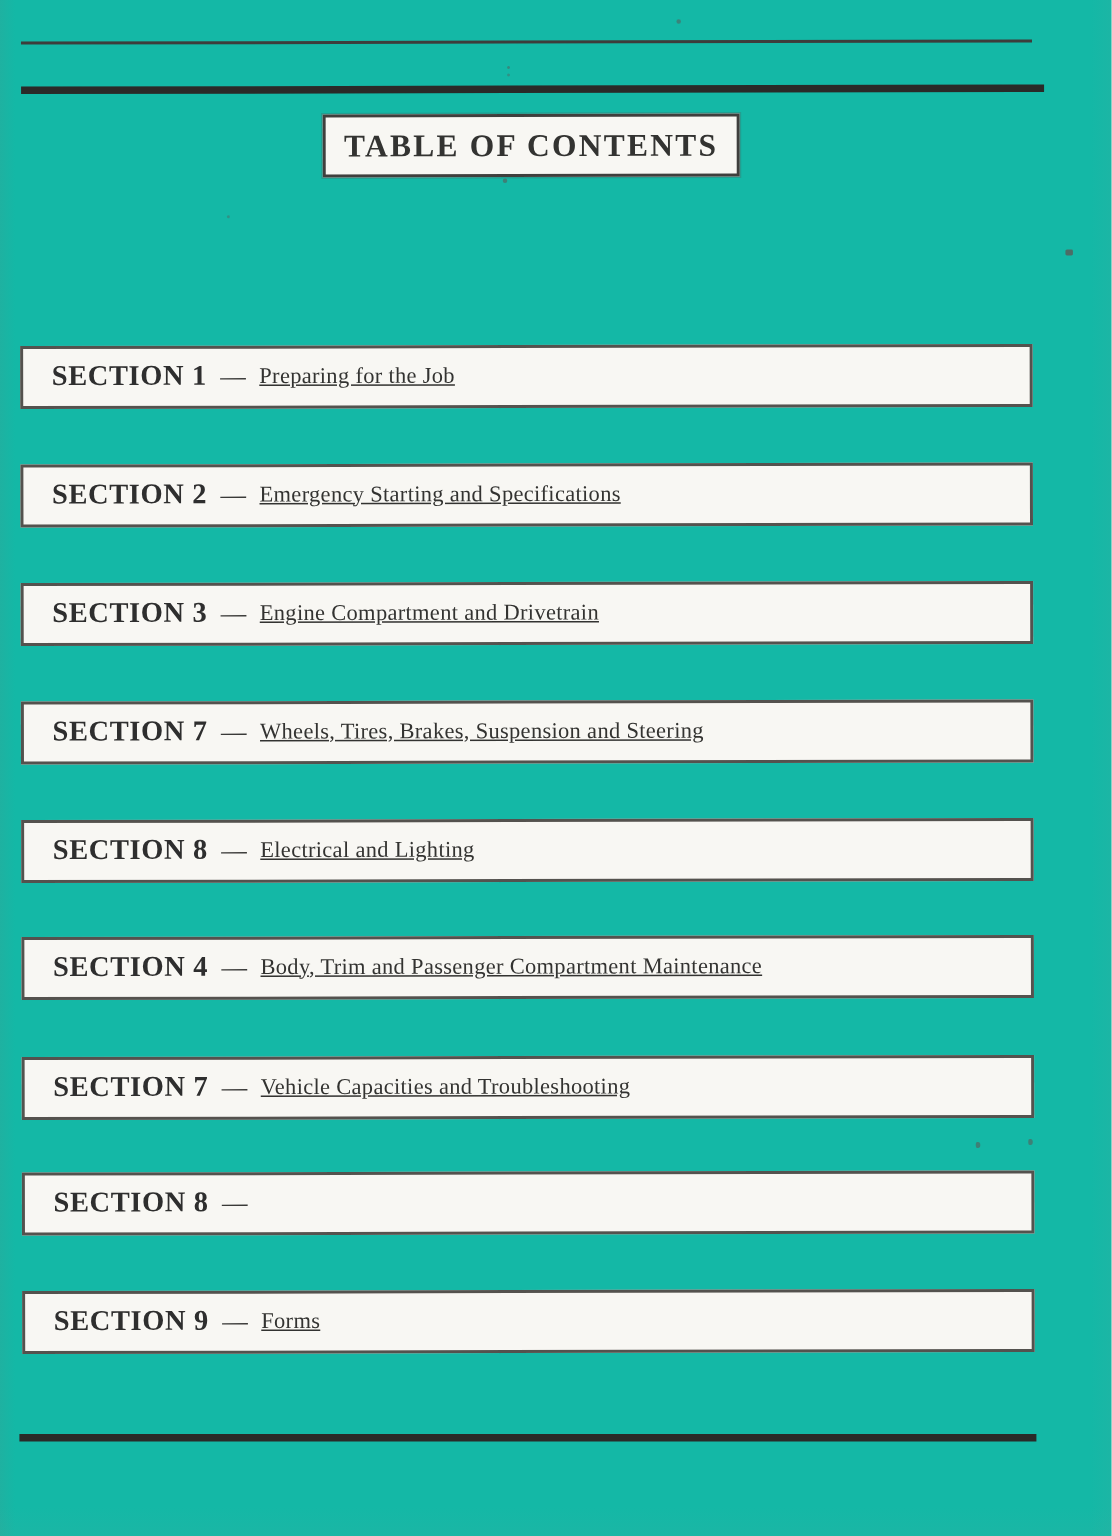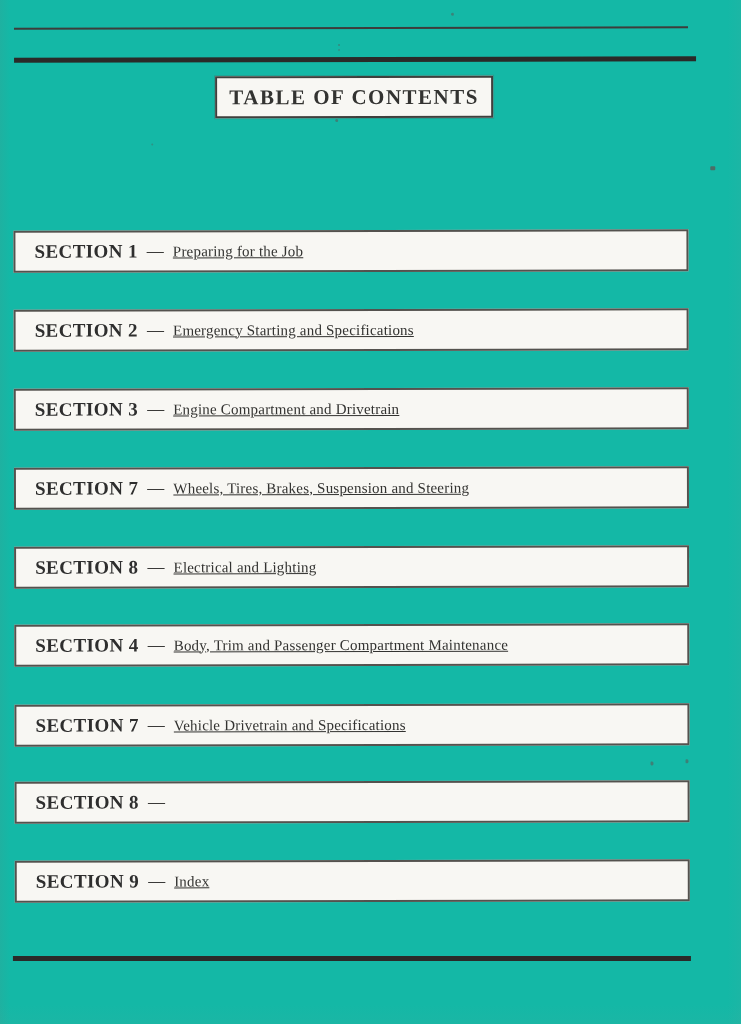--- a/index.html
+++ b/index.html
@@ -159,32 +159,32 @@
 
     <div class="section-box s6">
       <span class="section-label">SECTION 4</span>
       <span class="section-dash">—</span>
       <span class="section-title">Body, Trim and Passenger Compartment Maintenance</span>
     </div>
 
     <div class="section-box s7">
       <span class="section-label">SECTION 7</span>
       <span class="section-dash">—</span>
-      <span class="section-title">Vehicle Drivetrain and Specifications</span>
+      <span class="section-title">Vehicle Capacities and Troubleshooting</span>
     </div>
 
     <div class="section-box s8">
       <span class="section-label">SECTION 8</span>
       <span class="section-dash">—</span>
     </div>
 
     <div class="section-box s9">
       <span class="section-label">SECTION 9</span>
       <span class="section-dash">—</span>
-      <span class="section-title">Index</span>
+      <span class="section-title">Forms</span>
     </div>
 
     <div class="rule rule-bottom-thick"></div>
 
     <div class="speck" style="left:452px; top:13px; width:3px; height:3px; opacity:.55;"></div>
     <div class="speck" style="left:339px; top:44px; width:2px; height:2px; opacity:.5;"></div>
     <div class="speck" style="left:339px; top:49px; width:2px; height:2px; opacity:.4;"></div>
     <div class="speck" style="left:711px; top:167px; width:5px; height:4px; opacity:.8; border-radius:1px;"></div>
     <div class="speck" style="left:336px; top:119px; width:3px; height:3px; opacity:.6;"></div>
     <div class="speck" style="left:650px; top:762px; width:3px; height:4px; opacity:.6; border-radius:40% 60% 60% 40%;"></div>

